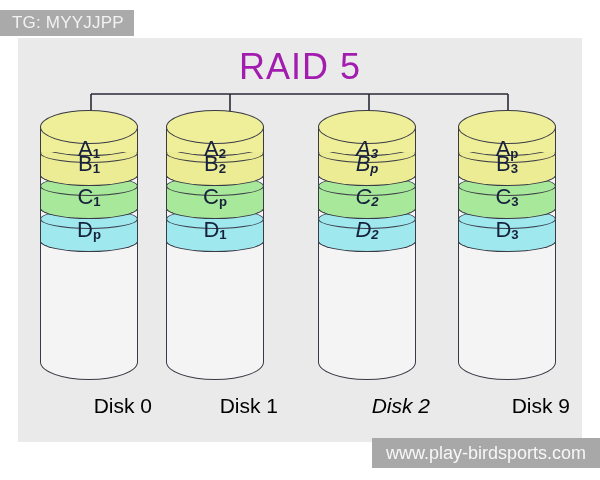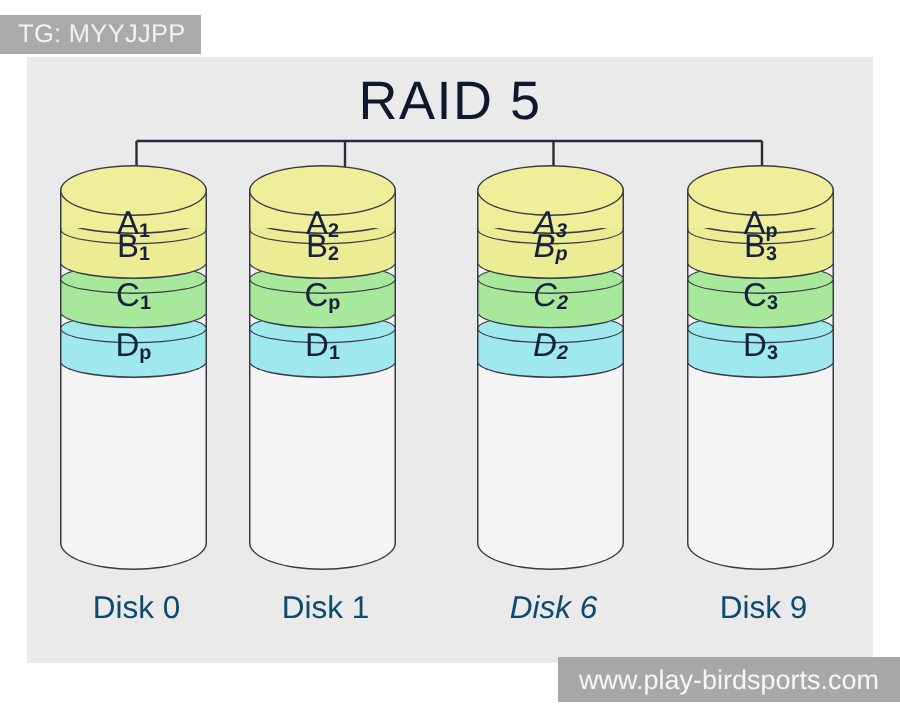--- a/index.html
+++ b/index.html
@@ -41,21 +41,21 @@
     background: #eaeaea;
   }
 
   #diagram-title {
     position: absolute;
     left: 0;
     top: 8px;
     width: 564px;
     text-align: center;
     font-size: 36px;
-    color: #0f172a;
+    color: #a21caf;
     letter-spacing: 1px;
   }
 
   
   #connector-bus {
     position: absolute;
     left: 0;
     top: 0;
     width: 564px;
     height: 404px;
@@ -166,23 +166,23 @@
   }
   .band[data-row="0"] .band-side { top: 16px; height: 26px; }
   .band[data-row="0"] .band-bottom { top: 24px; }
   .band[data-row="0"] .band-label { top: 26px; }
 
   .disk-label {
     position: absolute;
     left: -8px;
     top: 284px;
     width: 122px;
-    text-align: center;
+    text-align: right;
     font-size: 21px;
-    color: #0c4a6e;
+    color: #000000;
   }
 
   
   #site-watermark {
     position: absolute;
     right: 0px;
     bottom: 12px;
     height: 30px;
     padding: 0 14px;
     background: #a8a8a8;
@@ -301,21 +301,21 @@
         <div class="band-label">C<sub>2</sub></div>
       </div>
 
       <div class="band" data-row="3">
         <div class="band-bottom" style="background: rgb(158, 232, 238);"></div>
         <div class="band-side" style="background: rgb(158, 232, 238);"></div>
         <div class="band-top" style="background: rgb(158, 232, 238);"></div>
         <div class="band-label">D<sub>2</sub></div>
       </div>
     </div>
-    <div class="disk-label">Disk 6</div>
+    <div class="disk-label">Disk 2</div>
   </div>
 
   <div class="disk-column" data-col="3">
     <div class="cylinder">
       <div class="disk-body"></div>
 
       <div class="band" data-row="0">
         <div class="band-bottom" style="background: rgb(239, 239, 154);"></div>
         <div class="band-side" style="background: rgb(239, 239, 154);"></div>
         <div class="band-top" style="background: rgb(239, 239, 154);"></div>

